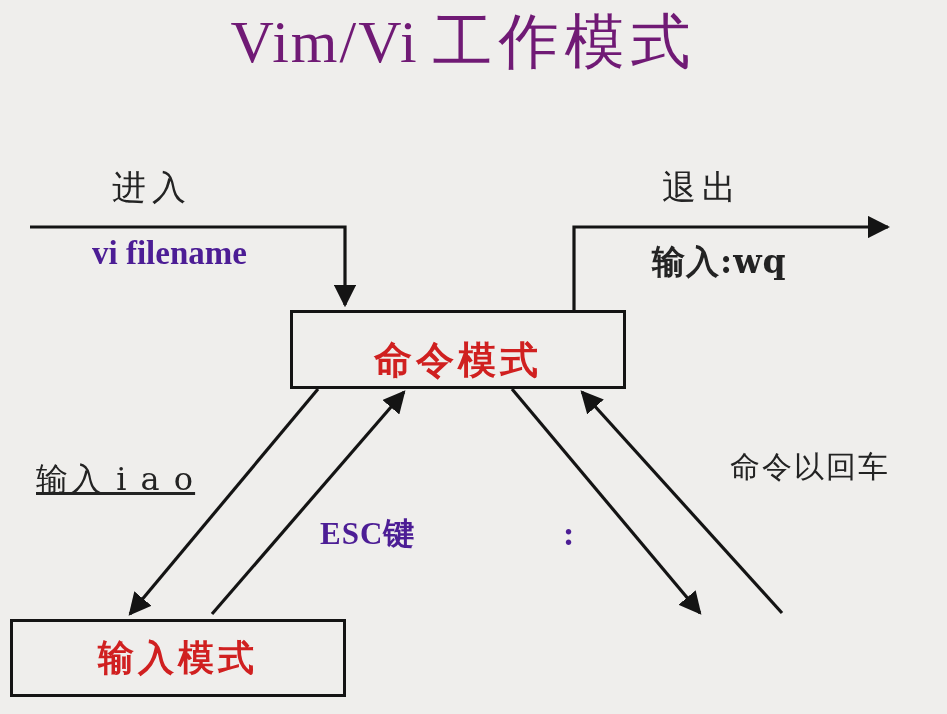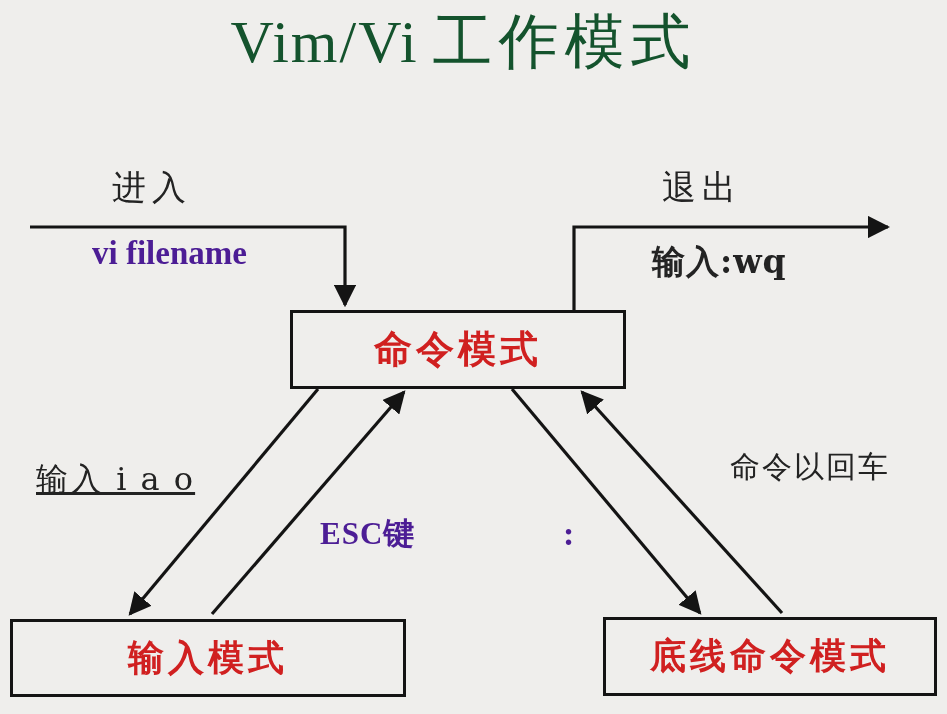--- a/index.html
+++ b/index.html
@@ -21,21 +21,21 @@
     position: absolute;
     left: 0;
     top: 6px;
     width: 947px;
     text-align: center;
     padding-right: 20px;
     box-sizing: border-box;
     font-size: 60px;
     line-height: 72px;
     letter-spacing: 2px;
-    color: #14532d;
+    color: #701a75;
     font-family: "Liberation Serif", "DejaVu Serif", serif;
     white-space: nowrap;
   }
   #title .t-latin { font-family: "Liberation Serif", "DejaVu Serif", serif; }
   #title .t-cjk { margin-left: 14px; letter-spacing: 6px; }
 
   
   #wires {
     position: absolute;
     left: 0; top: 0;
@@ -54,24 +54,25 @@
     justify-content: center;
     color: #d02020;
     font-weight: bold;
     font-family: "DejaVu Sans", "Liberation Sans", sans-serif;
     letter-spacing: 4px;
   }
   #box-command {
     left: 290px; top: 310px;
     width: 336px; height: 79px;
     font-size: 38px;
+    align-items: flex-end;
   }
   #box-insert {
     left: 10px; top: 619px;
-    width: 396px; height: 78px;
+    width: 336px; height: 78px;
     font-size: 36px;
   }
   #box-lastline {
     left: 603px; top: 617px;
     width: 334px; height: 79px;
     font-size: 36px;
   }
 
   
   .label {
@@ -129,23 +130,20 @@
   </svg>
 
   <div class="mode-box" id="box-command">
     <span>命令模式</span>
   </div>
 
   <div class="mode-box" id="box-insert">
     <span>输入模式</span>
   </div>
 
-  <div class="mode-box" id="box-lastline">
-    <span>底线命令模式</span>
-  </div>
 
   <div class="label label-cjk" id="lbl-enter">进入</div>
   <div class="label label-bold" id="lbl-vi-file">vi filename</div>
 
   <div class="label label-cjk" id="lbl-exit">退出</div>
   <div class="label label-cjk" id="lbl-wq">输入:wq</div>
 
   <div class="label label-cjk" id="lbl-iao">输入 i a o</div>
   <div class="label label-bold" id="lbl-esc">ESC键</div>
 

